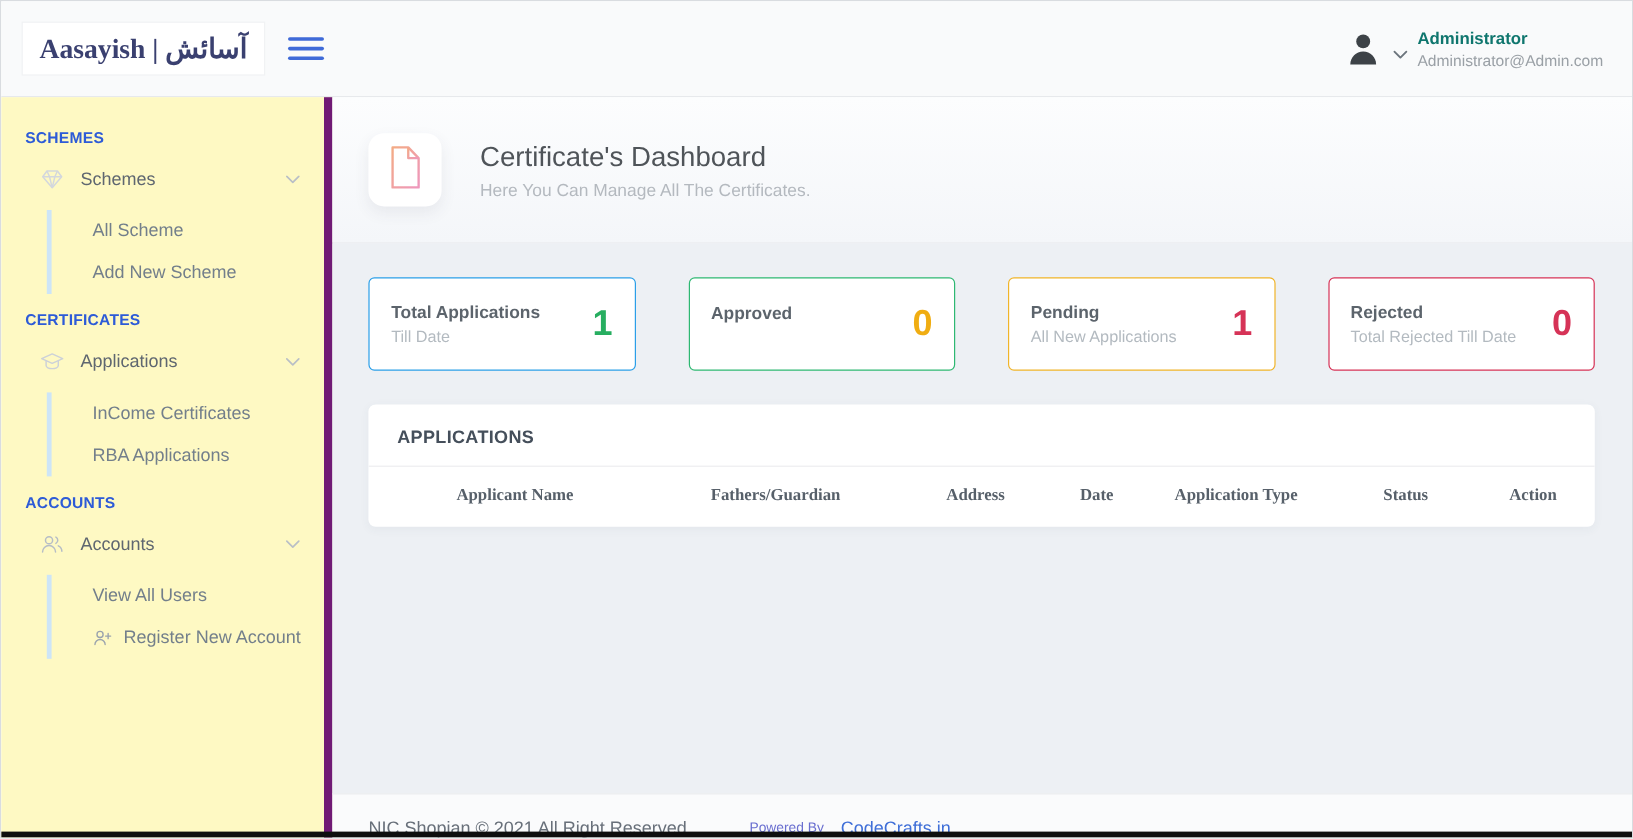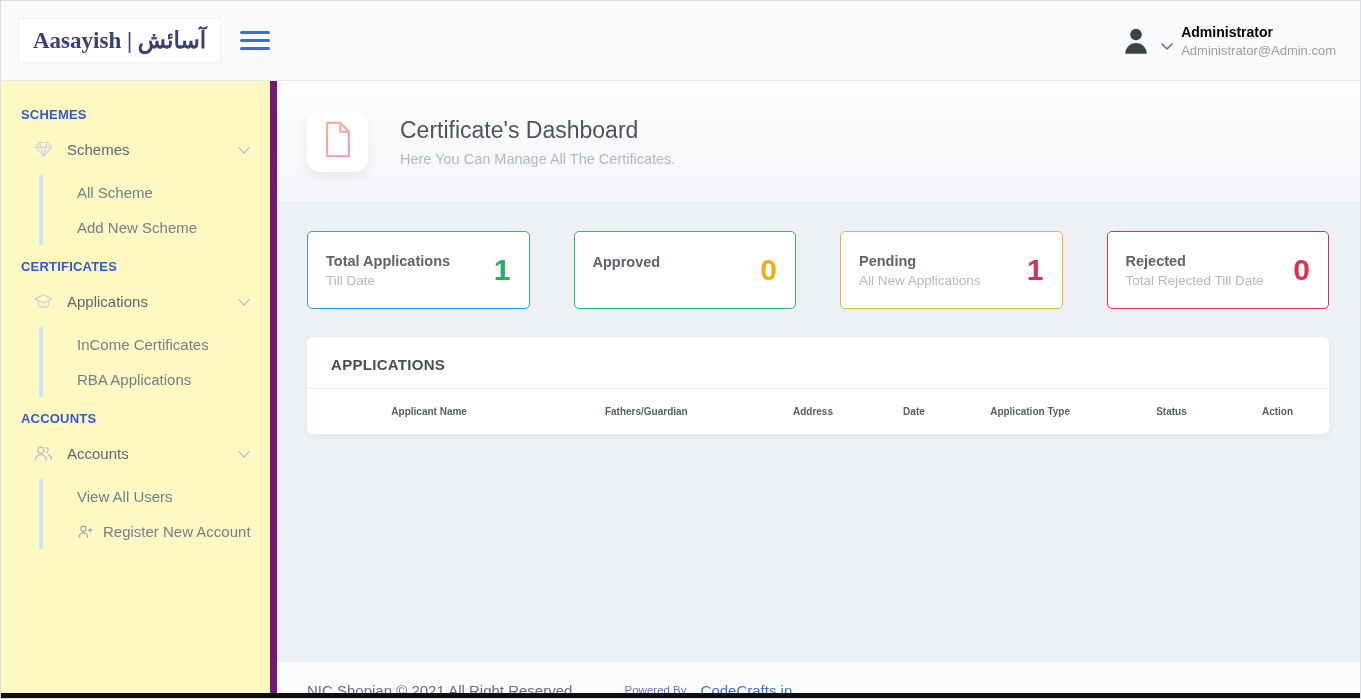--- a/index.html
+++ b/index.html
@@ -36,21 +36,21 @@
   .hamburger { margin-left: 20px; width: 30px; cursor: pointer; }
   .hamburger span {
     display: block; height: 3px; width: 30px; margin: 5px 0;
     background: #3f6ad8; border-radius: 2px;
   }
   .topbar-spacer { flex: 1; }
   .user-area { display: flex; align-items: center; margin-right: 24px; cursor: pointer; }
   .avatar-icon { width: 34px; height: 34px; }
   .user-caret { margin: 10px 8px 0 8px; }
   .user-text { text-align: left; }
-  .user-name { font-size: 14px; font-weight: 700; color: #000000; }
+  .user-name { font-size: 14px; font-weight: 700; color: #0f766e; }
   .user-email { font-size: 13px; color: #9aa0a6; margin-top: 3px; }
 
   
   .body-row { display: flex; height: 637px; }
 
   
   .sidebar {
     width: 276px; background: #fef9c3;
     border-right: 7px solid #701a75;
     padding-top: 12px;
@@ -120,21 +120,21 @@
     box-shadow: 0 2px 8px rgba(60,70,90,0.05);
     overflow: hidden;
   }
   .table-title {
     padding: 19px 24px 15px 24px;
     font-size: 15px; font-weight: 700; color: #454f5b;
     letter-spacing: 0.3px;
   }
   .table-divider { height: 1px; background: #ededef; }
   .table-head-row { display: flex; padding: 17px 6px; }
-  .th { font-size: 10px; font-weight: 700; color: #57606a; text-align: center; }
+  .th { font-size: 14px; font-weight: 700; color: #57606a; text-align: center; font-family: Liberation Serif, serif; }
   .col-0 { width: 23%; } .col-1 { width: 20%; } .col-2 { width: 13%; }
   .col-3 { width: 7%; }  .col-4 { width: 16%; } .col-5 { width: 12%; }
   .col-6 { width: 9%; }
 
   .footer {
     height: 57px;
     background: #fafbfc;
     border-top: 1px solid #e9ebee;
     display: flex; align-items: center;
     padding-left: 30px;

